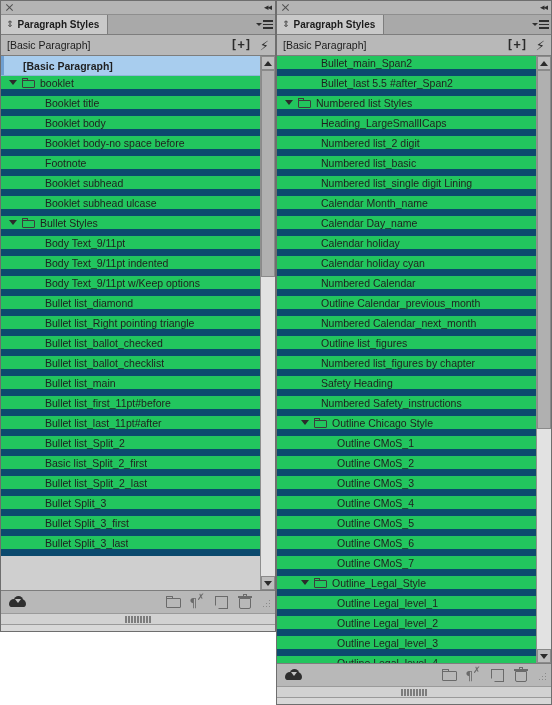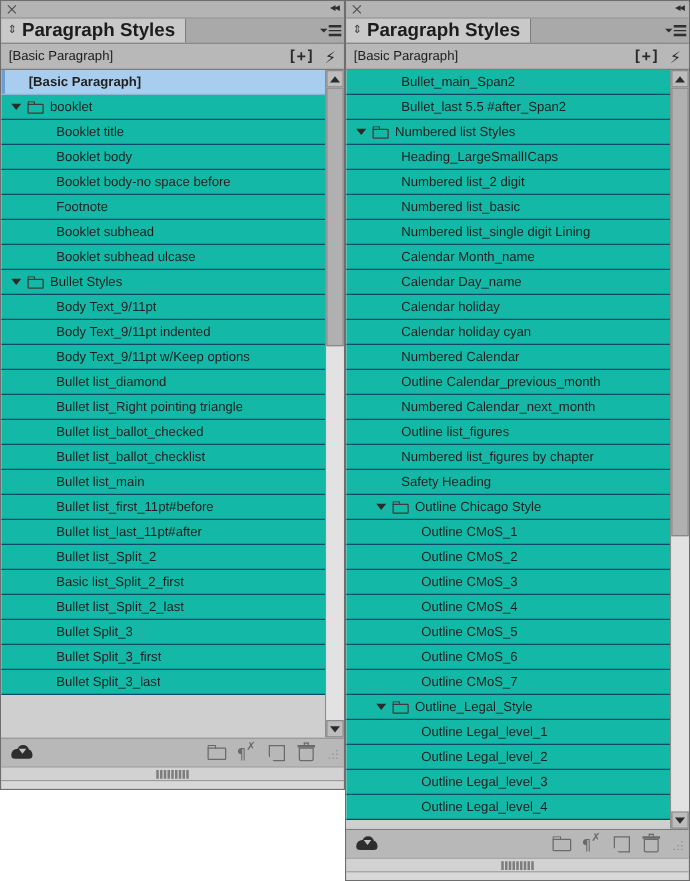--- a/index.html
+++ b/index.html
@@ -30,21 +30,21 @@
 
   
   .tabrow{height:20px;flex:0 0 20px;background:#a9a9a9;
           border-bottom:1px solid #7d7d7d;
           display:flex;align-items:stretch;box-sizing:border-box;position:relative;}
   .tab{background:#c9c9c9;display:flex;align-items:center;gap:4px;
        padding:0 8px 0 5px;border-right:1px solid #7d7d7d;
        box-sizing:border-box;}
   .tab-grip{font-size:9px;color:#3a3a3a;line-height:1;
             font-family:"DejaVu Sans",sans-serif;}
-  .tab-title{font-size:15px;font-weight:bold;color:#1c1c1c;white-space:nowrap;}
+  .tab-title{font-size:10px;font-weight:bold;color:#1c1c1c;white-space:nowrap;}
   .tabfill{flex:1 1 auto;background:#a9a9a9;}
   .panelmenu{width:22px;display:flex;align-items:center;justify-content:center;
              gap:1px;background:#a9a9a9;}
   .pm-caret{width:0;height:0;border-left:3px solid transparent;
             border-right:3px solid transparent;border-top:3px solid #2f2f2f;}
   .pm-lines{display:flex;flex-direction:column;gap:2px;}
   .pm-lines i{display:block;width:10px;height:1.5px;background:#2f2f2f;}
 
   
   .namebar{height:21px;flex:0 0 21px;background:#b8b8b8;
@@ -54,21 +54,21 @@
   .namebar .txt{flex:1 1 auto;font-size:10.5px;color:#1c1c1c;white-space:nowrap;}
   .ic-plus{font-size:12px;color:#2b2b2b;line-height:1;font-weight:bold;
            font-family:"DejaVu Sans Mono",monospace;}
   .ic-bolt{font-size:13px;color:#2b2b2b;line-height:1;}
 
   
   .listwrap{flex:1 1 auto;display:flex;min-height:0;
             border-bottom:1px solid #7d7d7d;background:#cfcfcf;}
   .list{flex:1 1 auto;overflow:hidden;background:#cfcfcf;}
   .row{height:20px;box-sizing:border-box;display:flex;align-items:center;
-       border-bottom:1px solid #0c4a6e;background:#14b8a6;
+       border-bottom:7px solid #0c4a6e;background:#22c55e;
        font-size:10.5px;color:#1f1f1f;white-space:nowrap;}
   .row.sel{background:#a8cdee;border-bottom:1px solid #8fb6d8;
            font-weight:bold;box-shadow:inset 3px 0 0 #6f9fd0;}
   .row .lbl{overflow:hidden;text-overflow:ellipsis;}
   
   .row.lv-root .lbl{padding-left:22px;}
   .row.lv-folder{padding-left:8px;}
   .row.lv-folder2{padding-left:24px;}
   .row.lv-1 .lbl{padding-left:44px;}
   .row.lv-2 .lbl{padding-left:60px;}
@@ -393,20 +393,23 @@
             </div>
             <div class="row lv-1">
               <span class="lbl">Outline list_figures</span>
             </div>
             <div class="row lv-1">
               <span class="lbl">Numbered list_figures by chapter</span>
             </div>
             <div class="row lv-1">
               <span class="lbl">Safety Heading</span>
             </div>
+            <div class="row lv-1">
+              <span class="lbl">Numbered Safety_instructions</span>
+            </div>
             <div class="row lv-folder2">
               <span class="tri"></span>
               <span class="folder"></span>
               <span class="lbl">Outline Chicago Style</span>
             </div>
             <div class="row lv-2">
               <span class="lbl">Outline CMoS_1</span>
             </div>
             <div class="row lv-2">
               <span class="lbl">Outline CMoS_2</span>

